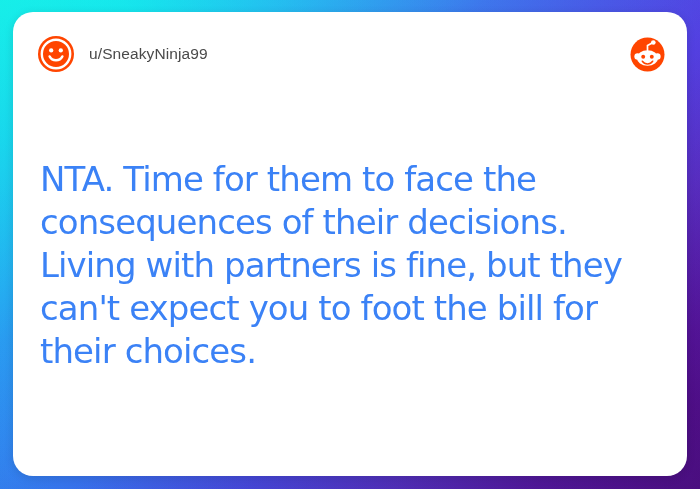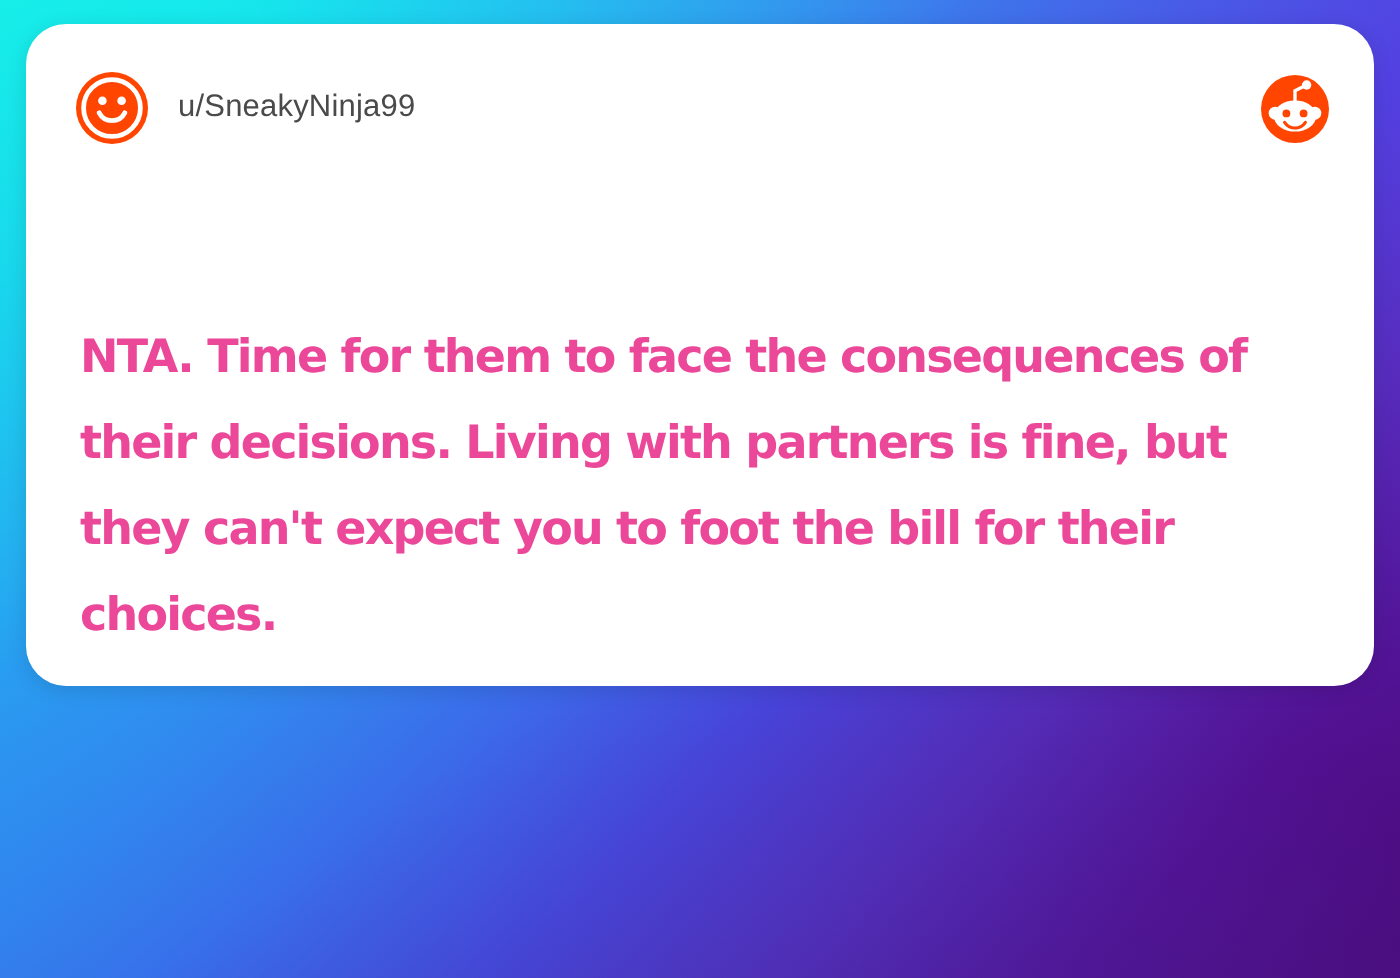--- a/index.html
+++ b/index.html
@@ -42,21 +42,21 @@
         rgba(60,90,235,0.05) 42%,
         rgba(51,102,232,0.45) 100%);
     pointer-events: none;
   }
 
   .card {
     position: absolute;
     left: 13px;
     top: 12px;
     width: 674px;
-    height: 331px;
+    height: 464px;
     background: #FFFFFF;
     border-radius: 20px;
     box-shadow: 0 2px 10px rgba(0,0,0,0.12);
     overflow: hidden;
   }
 
   .card-header {
     position: absolute;
     left: 0; top: 0; right: 0;
     height: 84px;
@@ -99,24 +99,24 @@
     position: absolute;
     left: 0;
     top: 84px;
     right: 0;
     bottom: 0;
     padding: 62px 52px 0 27px;
   }
 
   .post-text {
     font-family: "DejaVu Sans", sans-serif;
-    font-size: 23px;
+    font-size: 34px;
     line-height: 43px;
-    color: #ec4899;
-    font-weight: 700;
+    color: #3b82f6;
+    font-weight: 400;
     letter-spacing: -0.9px;
     white-space: pre-wrap;
     word-wrap: break-word;
   }
 </style>
 </head>
 <body>
 
 <div class="bg-overlay"></div>
 

